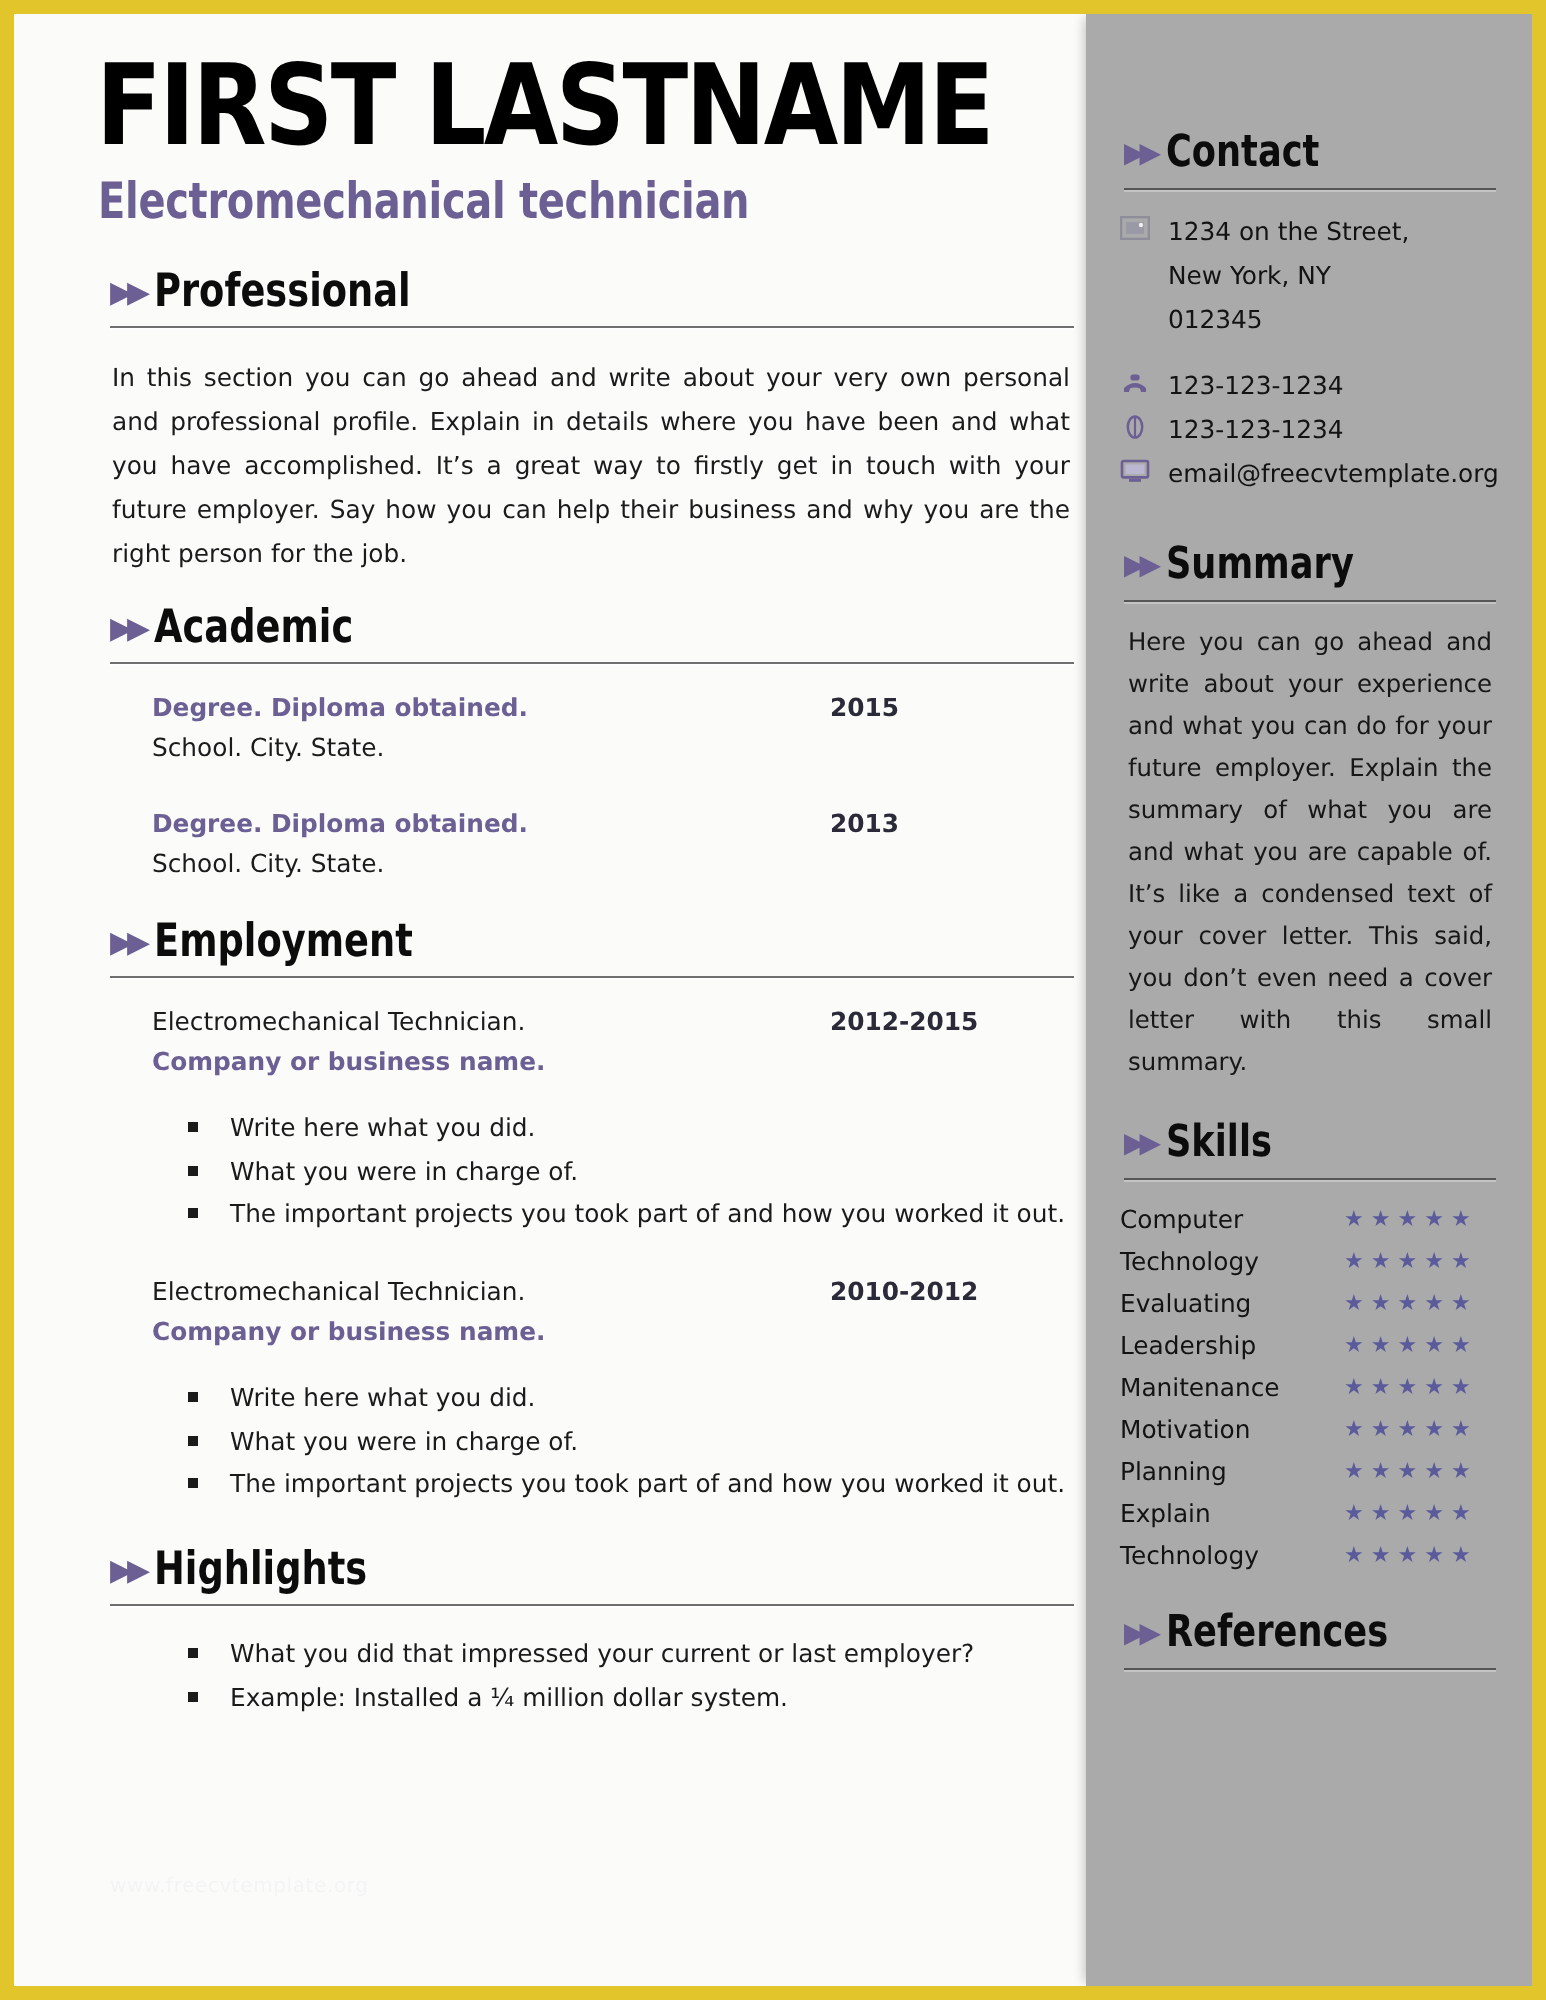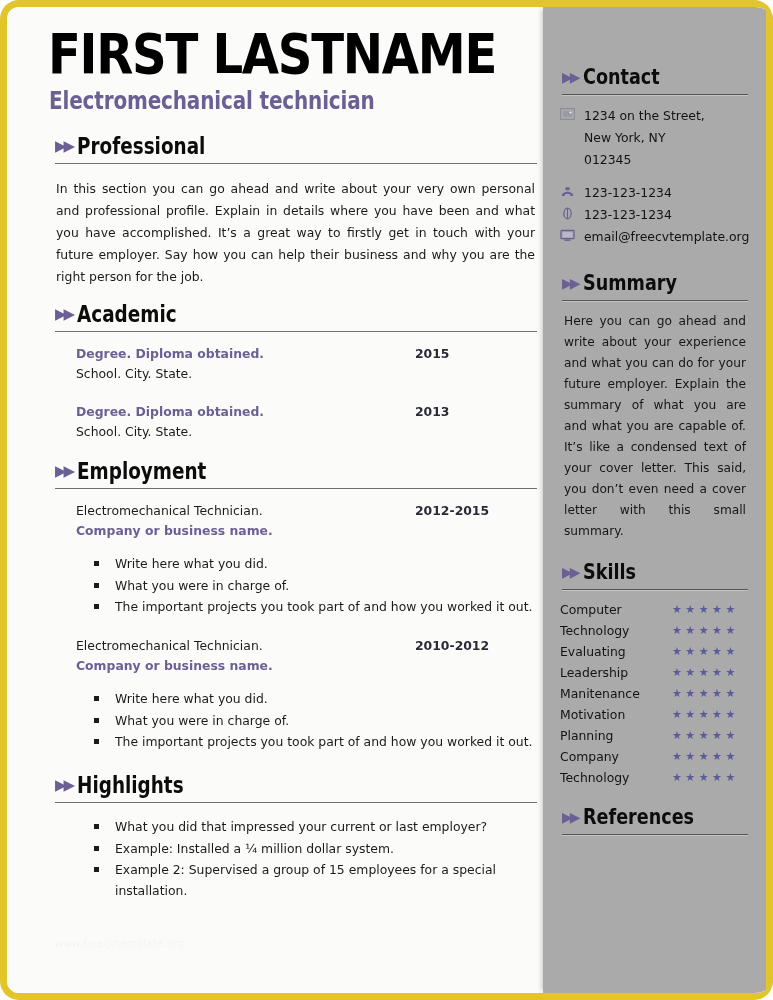--- a/index.html
+++ b/index.html
@@ -19,21 +19,20 @@
     position: relative;
     width: 773px;
     height: 1000px;
     background: #fbfbfa;
     box-sizing: border-box;
     border-left: 7px solid #e2c52b;
     border-top: 7px solid #e2c52b;
     border-bottom: 7px solid #e2c52b;
     border-right: 0;
     overflow: hidden;
-    border-radius: 19px;
   }
   .sheet {
     position: absolute;
     left: 0; top: 0; right: 0; bottom: 0;
     background: #fbfbfa;
   }
 
   
   .sidebar {
     position: absolute;
@@ -407,21 +406,20 @@
 
       <div class="section" style="margin-top:21px">
         <div class="sec-head">
           <span class="arrows">▶▶</span>
           <span class="sec-title">Highlights</span>
         </div>
         <div class="rule"></div>
         <ul class="bullets" style="margin-top:12px">
           <li>What you did that impressed your current or last employer?</li>
           <li>Example: Installed a ¼ million dollar system.</li>
-          <li>Example 2: Supervised a group of 15 employees for a special installation.</li>
         </ul>
       </div>
 
       <div class="watermark">www.freecvtemplate.org</div>
     </div>
 
     <div class="sidebar">
       <div class="sidebar-inner">
 
         <div class="sb-section" style="padding-top:58px">
@@ -520,21 +518,21 @@
             </li>
             <li class="skill-row">
               <span class="skill-name">Motivation</span>
               <span class="stars">★★★★★</span>
             </li>
             <li class="skill-row">
               <span class="skill-name">Planning</span>
               <span class="stars">★★★★★</span>
             </li>
             <li class="skill-row">
-              <span class="skill-name">Company</span>
+              <span class="skill-name">Explain</span>
               <span class="stars">★★★★★</span>
             </li>
             <li class="skill-row">
               <span class="skill-name">Technology</span>
               <span class="stars">★★★★★</span>
             </li>
           </ul>
         </div>
 
         <div class="sb-section" style="margin-top:17px">

